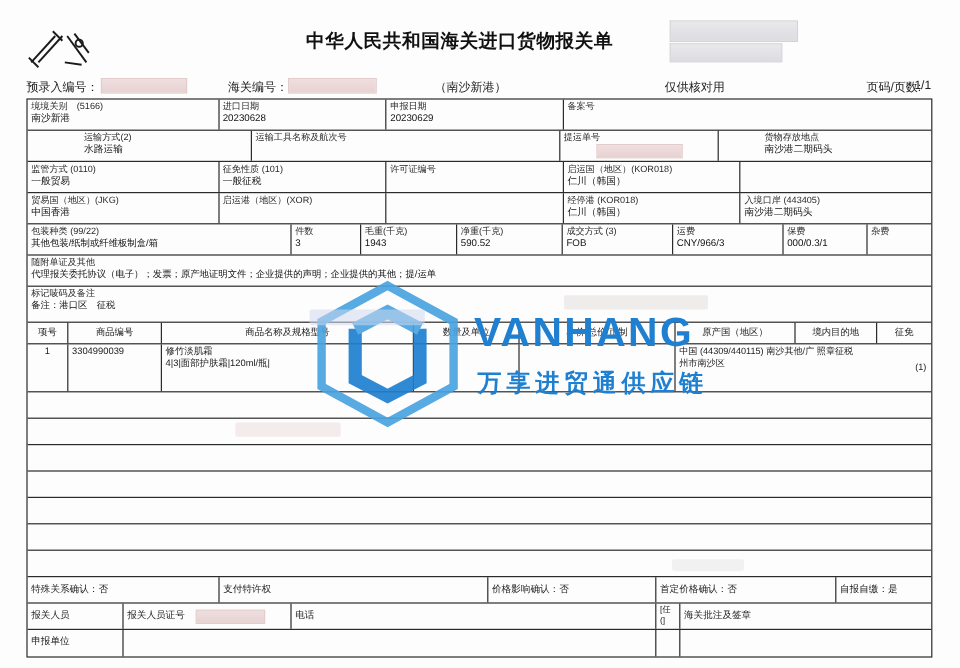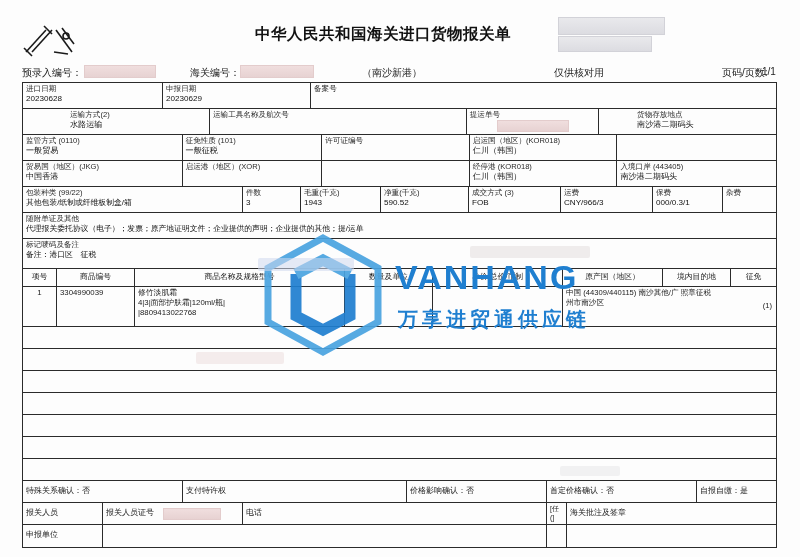--- a/index.html
+++ b/index.html
@@ -180,20 +180,24 @@
     <span class="redact pink" style="position:absolute;left:218px;top:1px;width:72px;height:11px;"></span>
     <span class="lbl" style="left:340px;top:2px;">（南沙新港）</span>
     <span class="lbl" style="left:532px;top:2px;">仅供核对用</span>
     <span class="lbl" style="left:700px;top:2px;">页码/页数:</span>
     <span class="lbl" style="left:740px;top:2px;">1/1</span>
   </div>
 
   <div class="tbl">
 
     <div class="row h26">
+      <div class="cell" style="width:160px;">
+        <div class="lab">境境关别　(5166)</div>
+        <div class="val">南沙新港</div>
+      </div>
       <div class="cell" style="width:140px;">
         <div class="lab">进口日期</div>
         <div class="val">20230628</div>
       </div>
       <div class="cell" style="width:148px;">
         <div class="lab">申报日期</div>
         <div class="val">20230629</div>
       </div>
       <div class="cell" style="width:307px;">
         <div class="lab">备案号</div>
@@ -320,21 +324,20 @@
       <div class="cell" style="width:68px;">境内目的地</div>
       <div class="cell" style="width:45px;">征免</div>
     </div>
 
     <div class="row h40 goods-body">
       <div class="cell ctr" style="width:34px;">1</div>
       <div class="cell" style="width:78px;">3304990039</div>
       <div class="cell" style="width:210px;">
         <div>修竹淡肌霜</div>
         <div>4|3|面部护肤霜|120ml/瓶|</div>
-        <div>|8809413022768</div>
       </div>
       <div class="cell" style="width:88px;"></div>
       <div class="cell" style="width:130px;"></div>
       <div class="cell" style="width:213px;">
         <div style="font-size:7.6px;">中国 (44309/440115) 南沙其他/广 照章征税</div>
         <div style="font-size:7.6px;">州市南沙区</div>
         <div style="font-size:7.6px;position:absolute;right:4px;top:14px;">(1)</div>
       </div>
     </div>
 

